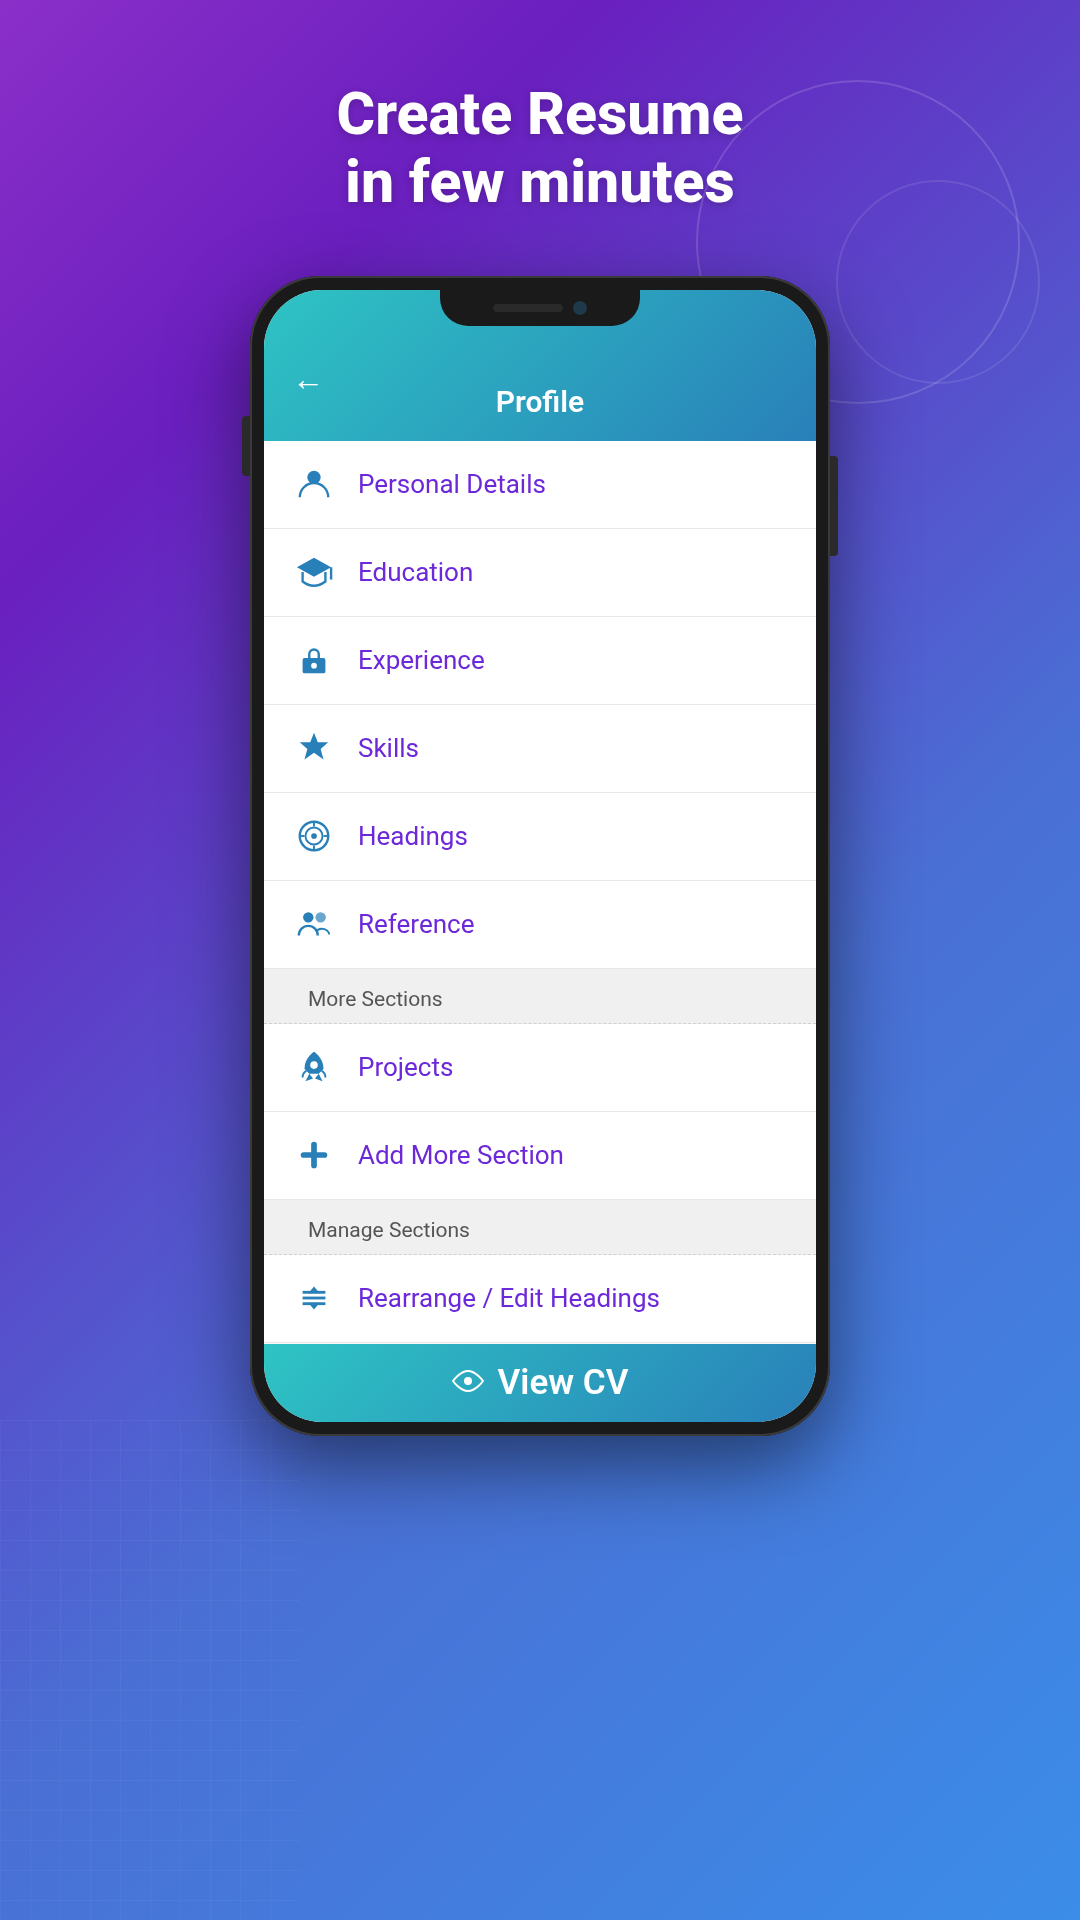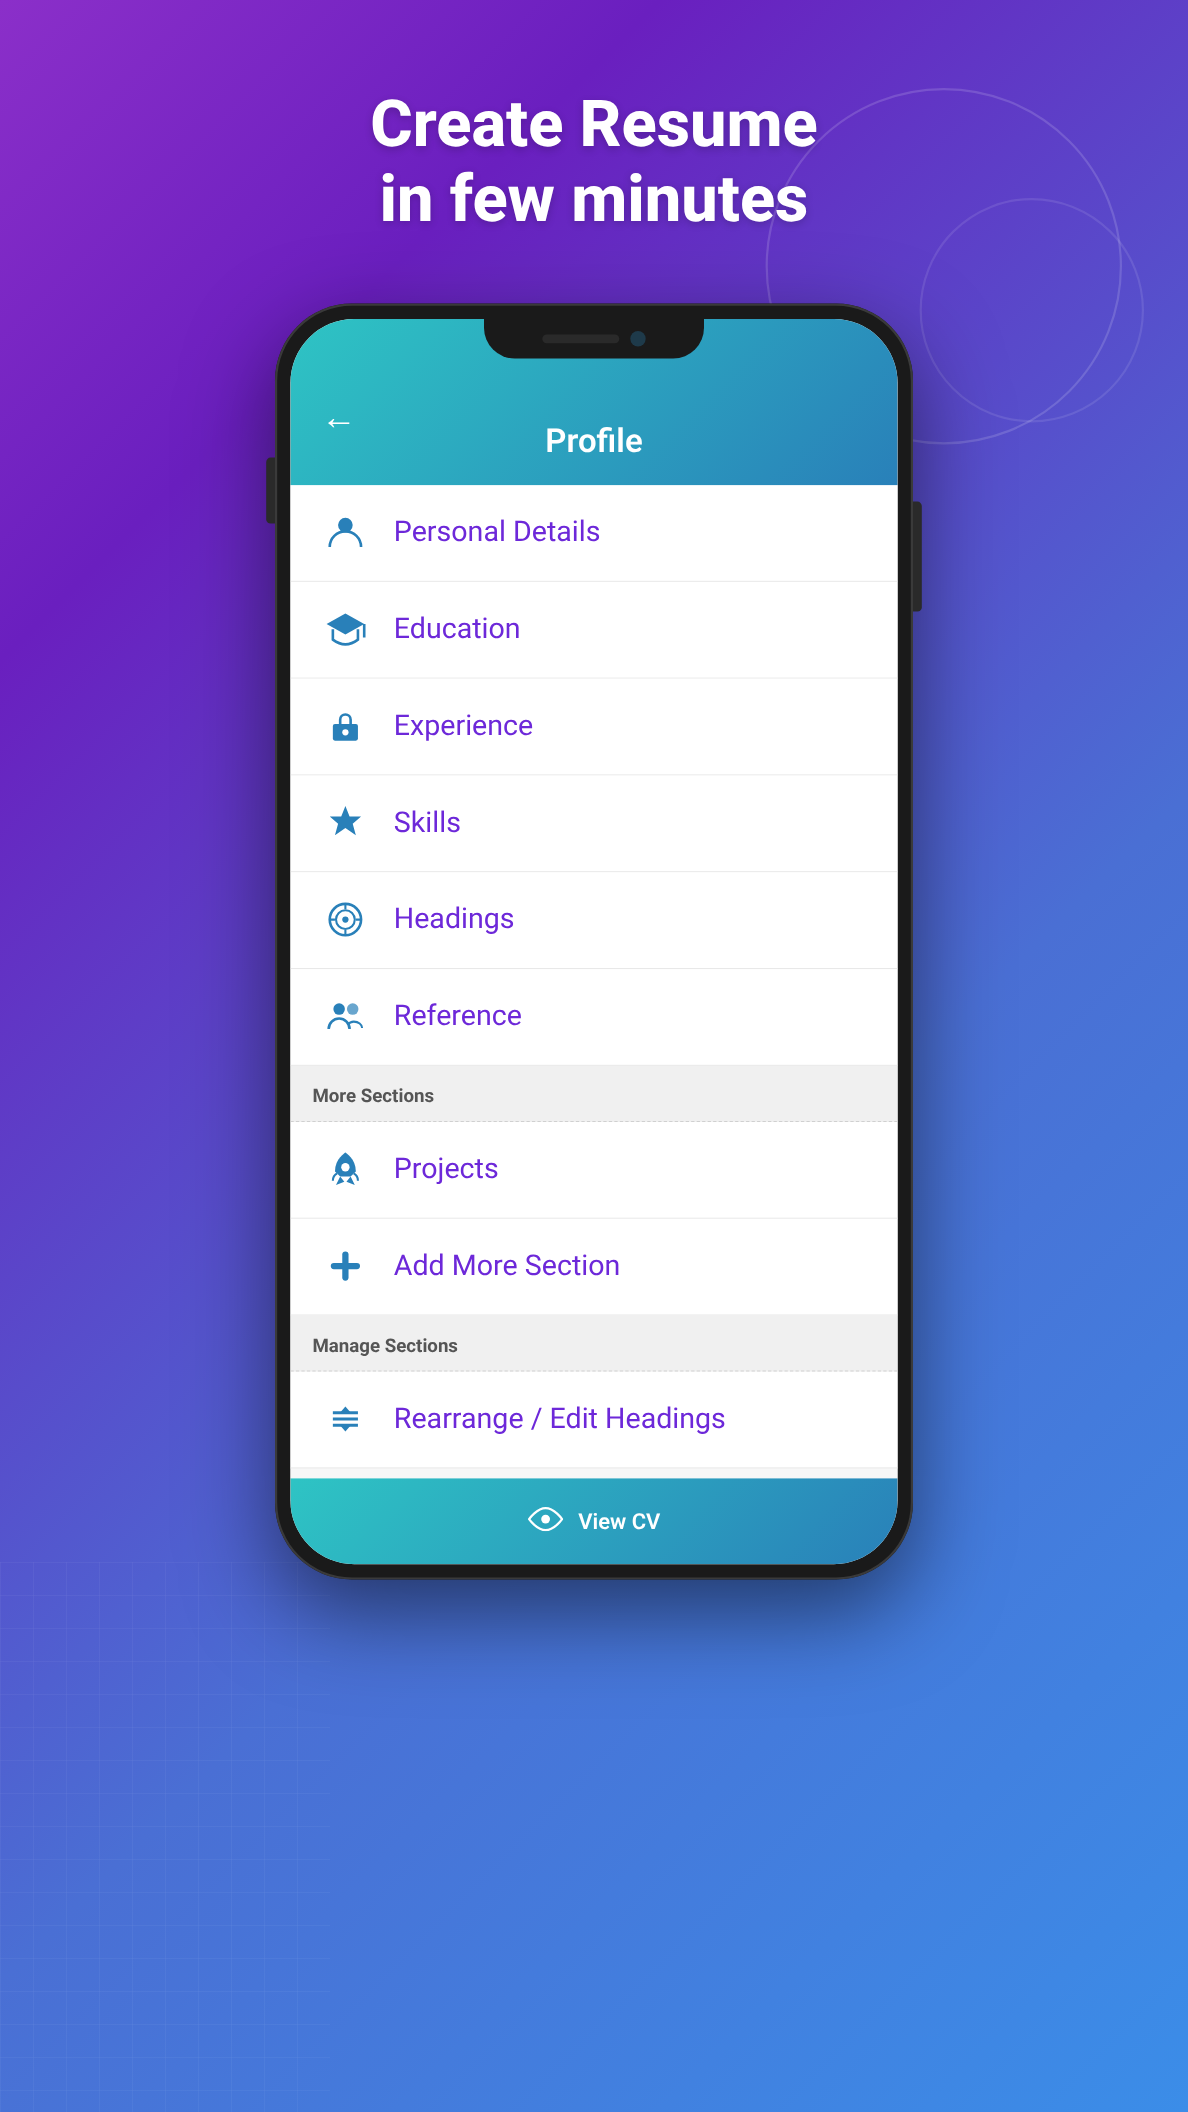--- a/index.html
+++ b/index.html
@@ -211,25 +211,25 @@
       height: 38px;
     }
 
     .menu-label {
       font-size: 26px;
       color: #6d28d9;
       font-weight: 400;
     }
 
     .section-header {
-      padding: 18px 20px 12px;
+      padding: 18px 44px 12px;
       background: #f0f0f0;
-      font-size: 17px;
+      font-size: 21px;
       color: #555;
-      font-weight: 700;
+      font-weight: 400;
       border-bottom: 1px dashed #d0d0d0;
     }
 
     
     .bottom-bar {
       background: linear-gradient(135deg, #2EC4C4 0%, #2980B9 100%);
       height: 78px;
       display: flex;
       align-items: center;
       justify-content: center;
@@ -237,21 +237,21 @@
       flex-shrink: 0;
     }
 
     .bottom-bar-icon {
       color: white;
       font-size: 28px;
     }
 
     .bottom-bar-label {
       color: white;
-      font-size: 20px;
+      font-size: 35px;
       font-weight: 600;
     }
   </style>
 </head>
 <body>
 
 <div class="bg-grid">
   <svg width="300" height="500" viewBox="0 0 300 500">
     <defs>
       <pattern id="grid" width="30" height="30" patternUnits="userSpaceOnUse">

